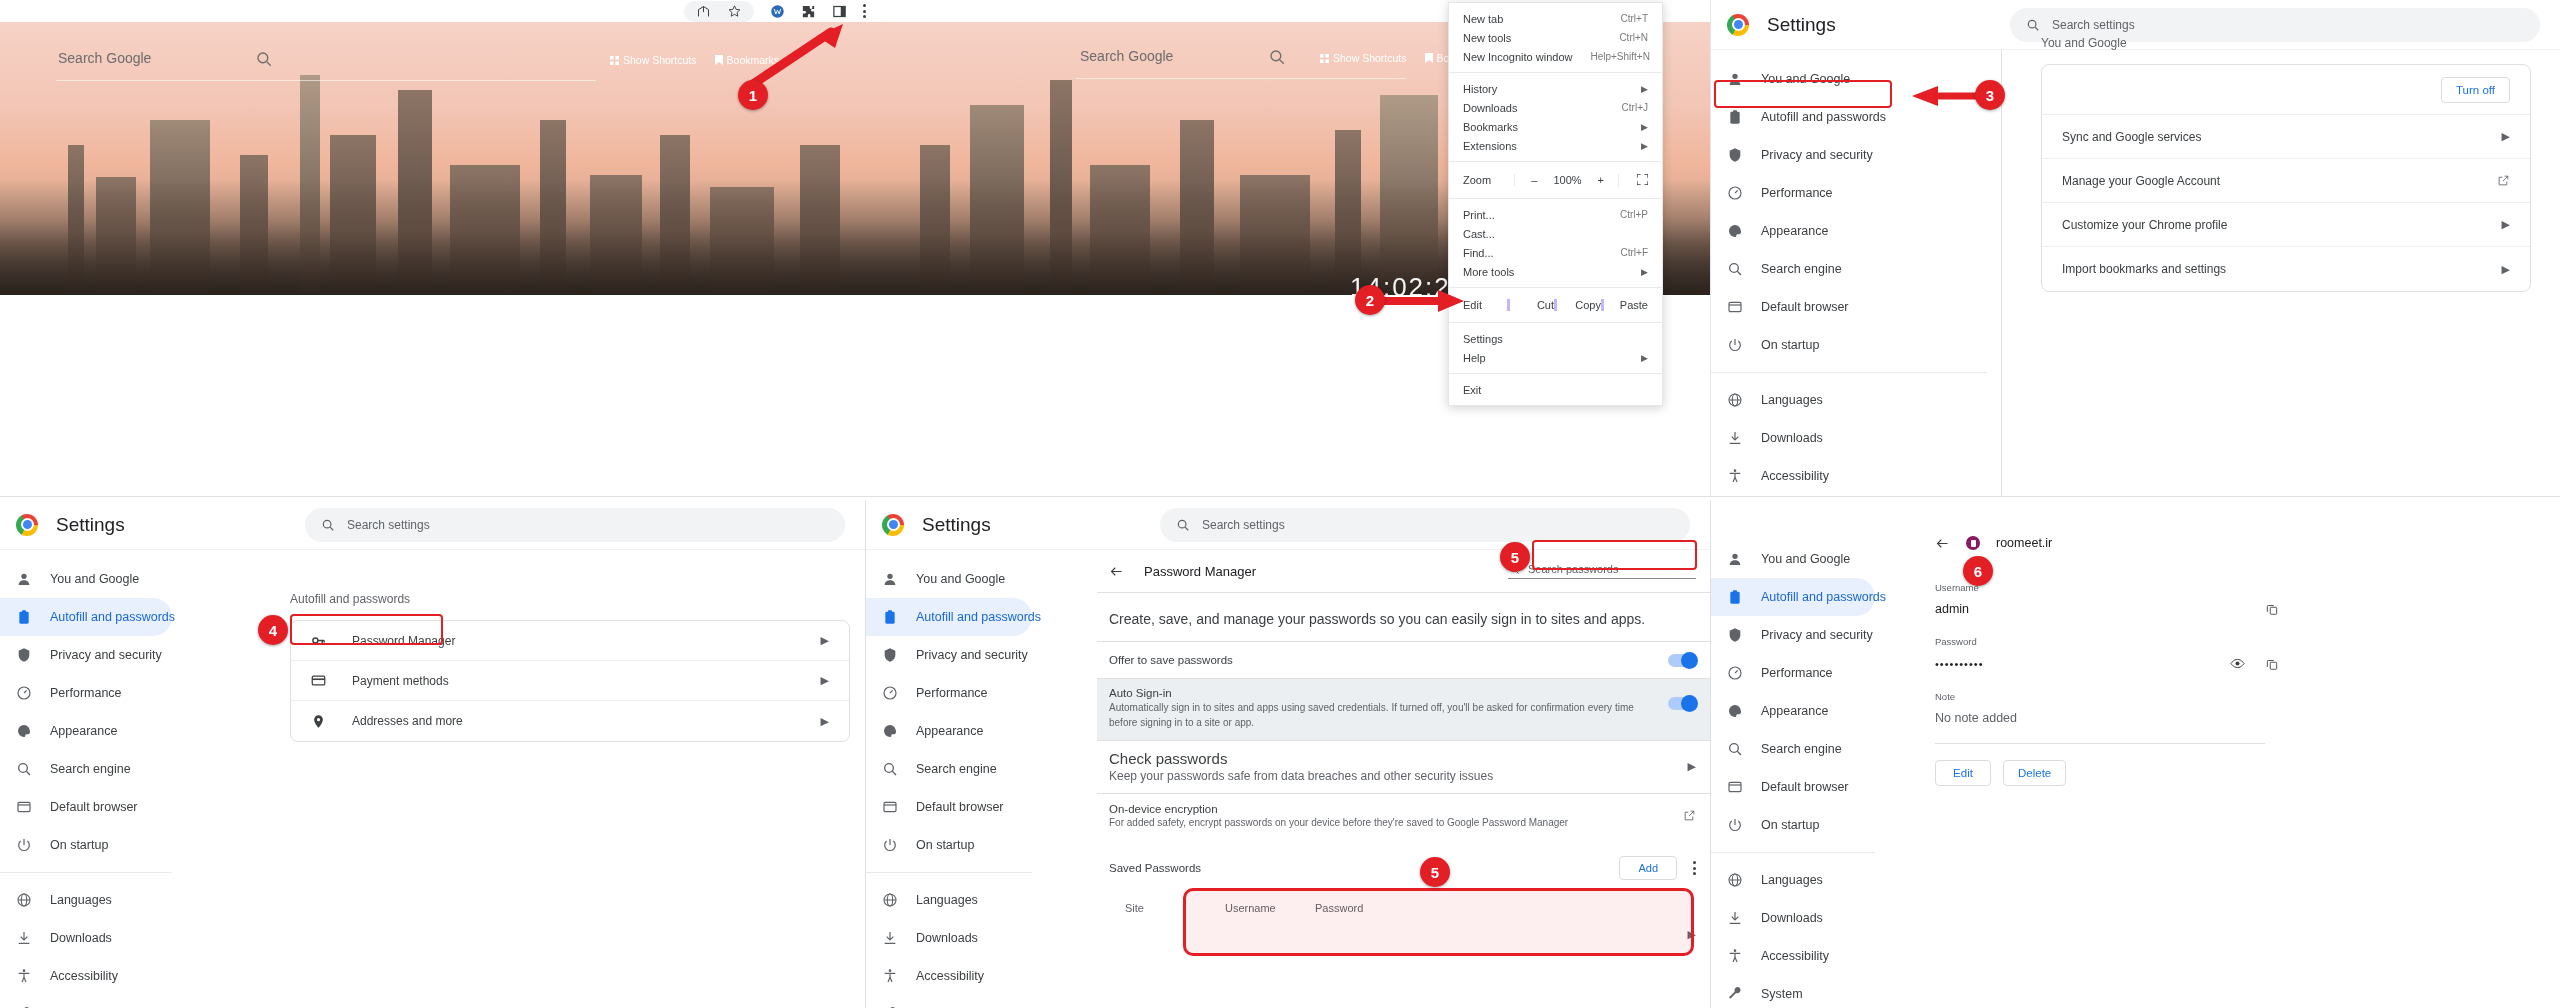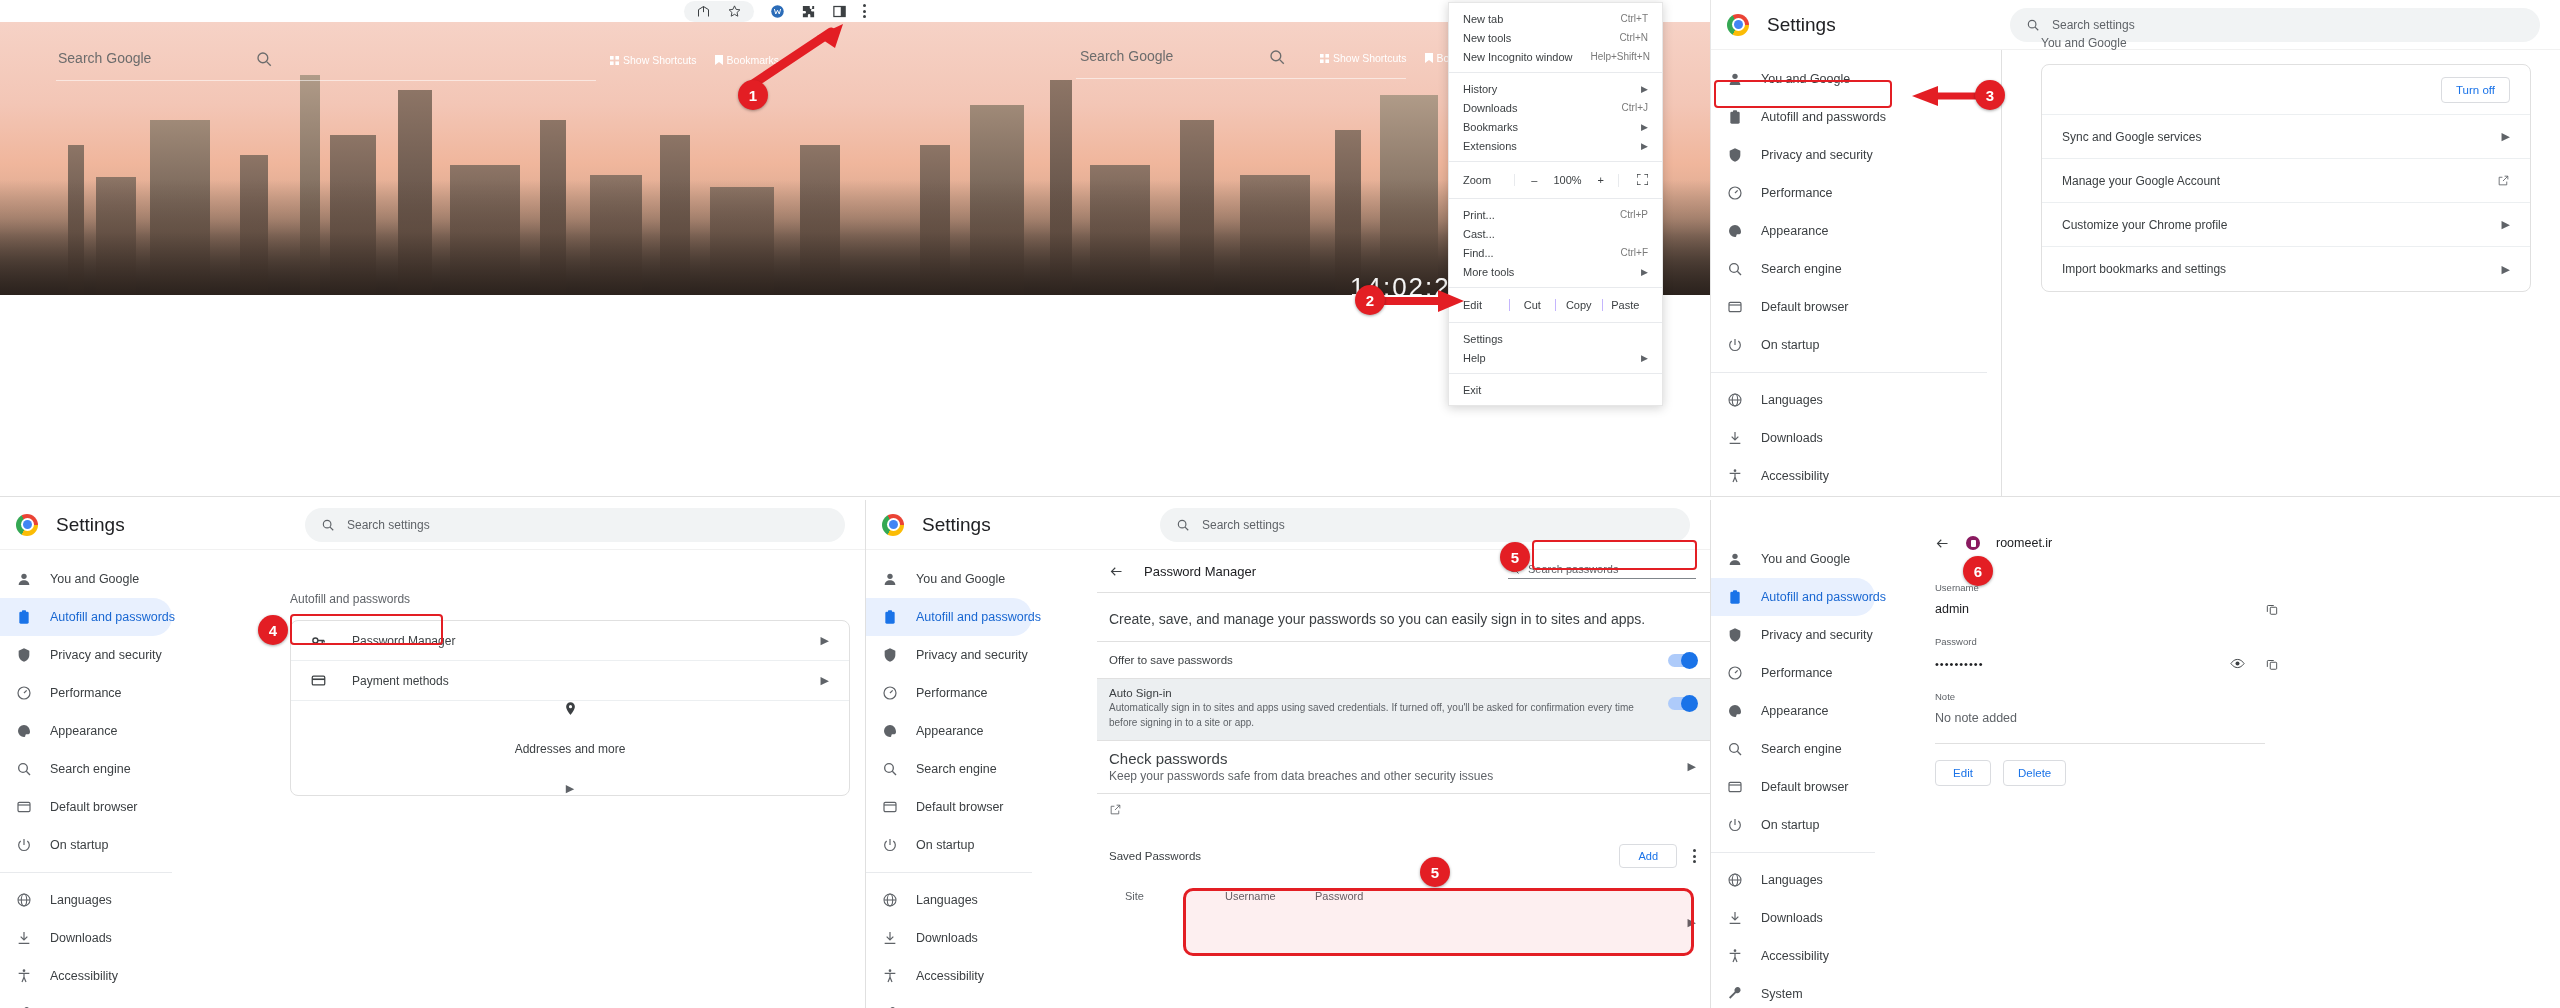--- a/index.html
+++ b/index.html
@@ -87,21 +87,21 @@
   .cmenu .mi { display:flex; align-items:center; height:19px; padding:0 14px; white-space:nowrap;}
   .cmenu .mi .lbl { flex:1; }
   .cmenu .mi .acc { color:#7a7a7a; font-size:10px; padding-left:18px;}
   .cmenu .mi .car { color:#5f6368; font-size:9px; margin-left:10px;}
   .cmenu .msep { height:1px; background:#e8eaed; margin:6px 0; }
   .zoomrow { display:flex; align-items:center; height:24px; padding:0 14px; }
   .zoomrow .z1 { flex:1; }
   .zoomrow .zc { display:flex; align-items:center; gap:16px; border-left:1px solid #e8eaed; padding-left:16px;}
   .zoomrow .full { border-left:1px solid #e8eaed; padding-left:18px; margin-left:14px; }
   .editrow { display:flex; align-items:center; height:22px; padding:0 14px; }
-  .editrow .c { flex:1; text-align:center; border-left:1px solid #c4b5fd;}
+  .editrow .c { flex:1; text-align:right; border-left:3px solid #c4b5fd;}
   .editrow .c:first-child { text-align:left; border-left:none; }
 
   
   .fld-lbl { font-size:9.5px; color:#5f6368; }
   .fld-val { font-size:12.5px; color:#202124; }
   .copy-ic { width:14px;height:14px; stroke:#3c4043; fill:none; stroke-width:1.5;}
 
   .pm-table-head { display:flex; font-size:11px; color:#5f6368; }
   .divider-h { position:absolute; background:#e0e0e0; height:1px; }
   .divider-v { position:absolute; background:#e0e0e0; width:1px; }
@@ -552,21 +552,21 @@
           <span class="chev">▶</span>
         </div>
         <div class="row" style="gap:26px;min-height:40px;">
           <svg style="width:15px;height:15px" viewBox="0 0 24 24">
               <rect x="2" y="5" width="20" height="14" rx="2" fill="none" stroke="#3c4043" stroke-width="2"></rect>
               <path d="M2 10h20" stroke="#3c4043" stroke-width="2.6"></path>
             </svg>
           <span class="grow">Payment methods</span>
           <span class="chev">▶</span>
         </div>
-        <div class="row" style="gap:26px;min-height:40px;flex-direction:column;">
+        <div class="row" style="gap:26px;min-height:40px;">
           <svg style="width:15px;height:15px;fill:#3c4043" viewBox="0 0 24 24">
               <path d="M12 2a7 7 0 0 0-7 7c0 5 7 13 7 13s7-8 7-13a7 7 0 0 0-7-7zm0 9.5A2.5 2.5 0 1 1 12 6.5a2.5 2.5 0 0 1 0 5z"></path>
             </svg>
           <span class="grow">Addresses and more</span>
           <span class="chev">▶</span>
         </div>
       </div>
     </div>
   </div>
   <div class="divider-v" style="left:865px;top:500px;height:508px;"></div>
@@ -709,20 +709,24 @@
       <div style="display:flex;align-items:center;padding:9px 14px 10px 12px;">
         <div style="flex:1">
           <div style="font-size:15px;color:#3c4043">Check passwords</div>
           <div style="font-size:12px;color:#5f6368;margin-top:2px;">Keep your passwords safe from data breaches and other security issues</div>
         </div>
         <span class="chev">▶</span>
       </div>
       <div class="divider-h" style="position:static;width:100%;"></div>
 
       <div style="display:flex;align-items:center;padding:9px 14px 10px 12px;">
+        <div style="flex:1">
+          <div style="font-size:11.5px;color:#3c4043">On-device encryption</div>
+          <div style="font-size:10px;color:#5f6368;margin-top:2px;">For added safety, encrypt passwords on your device before they're saved to Google Password Manager</div>
+        </div>
         <svg class="ext" viewBox="0 0 24 24">
             <path d="M14 4h6v6M20 4l-9 9"></path>
             <path d="M18 14v6H4V6h6"></path>
           </svg>
       </div>
 
       <div style="display:flex;align-items:center;padding:18px 14px 6px 12px;">
         <span style="flex:1;font-size:11.5px;color:#3c4043">Saved Passwords</span>
         <div style="border:1px solid #dadce0;border-radius:4px;padding:5px 18px;color:#1a73e8;font-size:11px;">Add</div>
         <div class="kebab" style="margin-left:16px">

